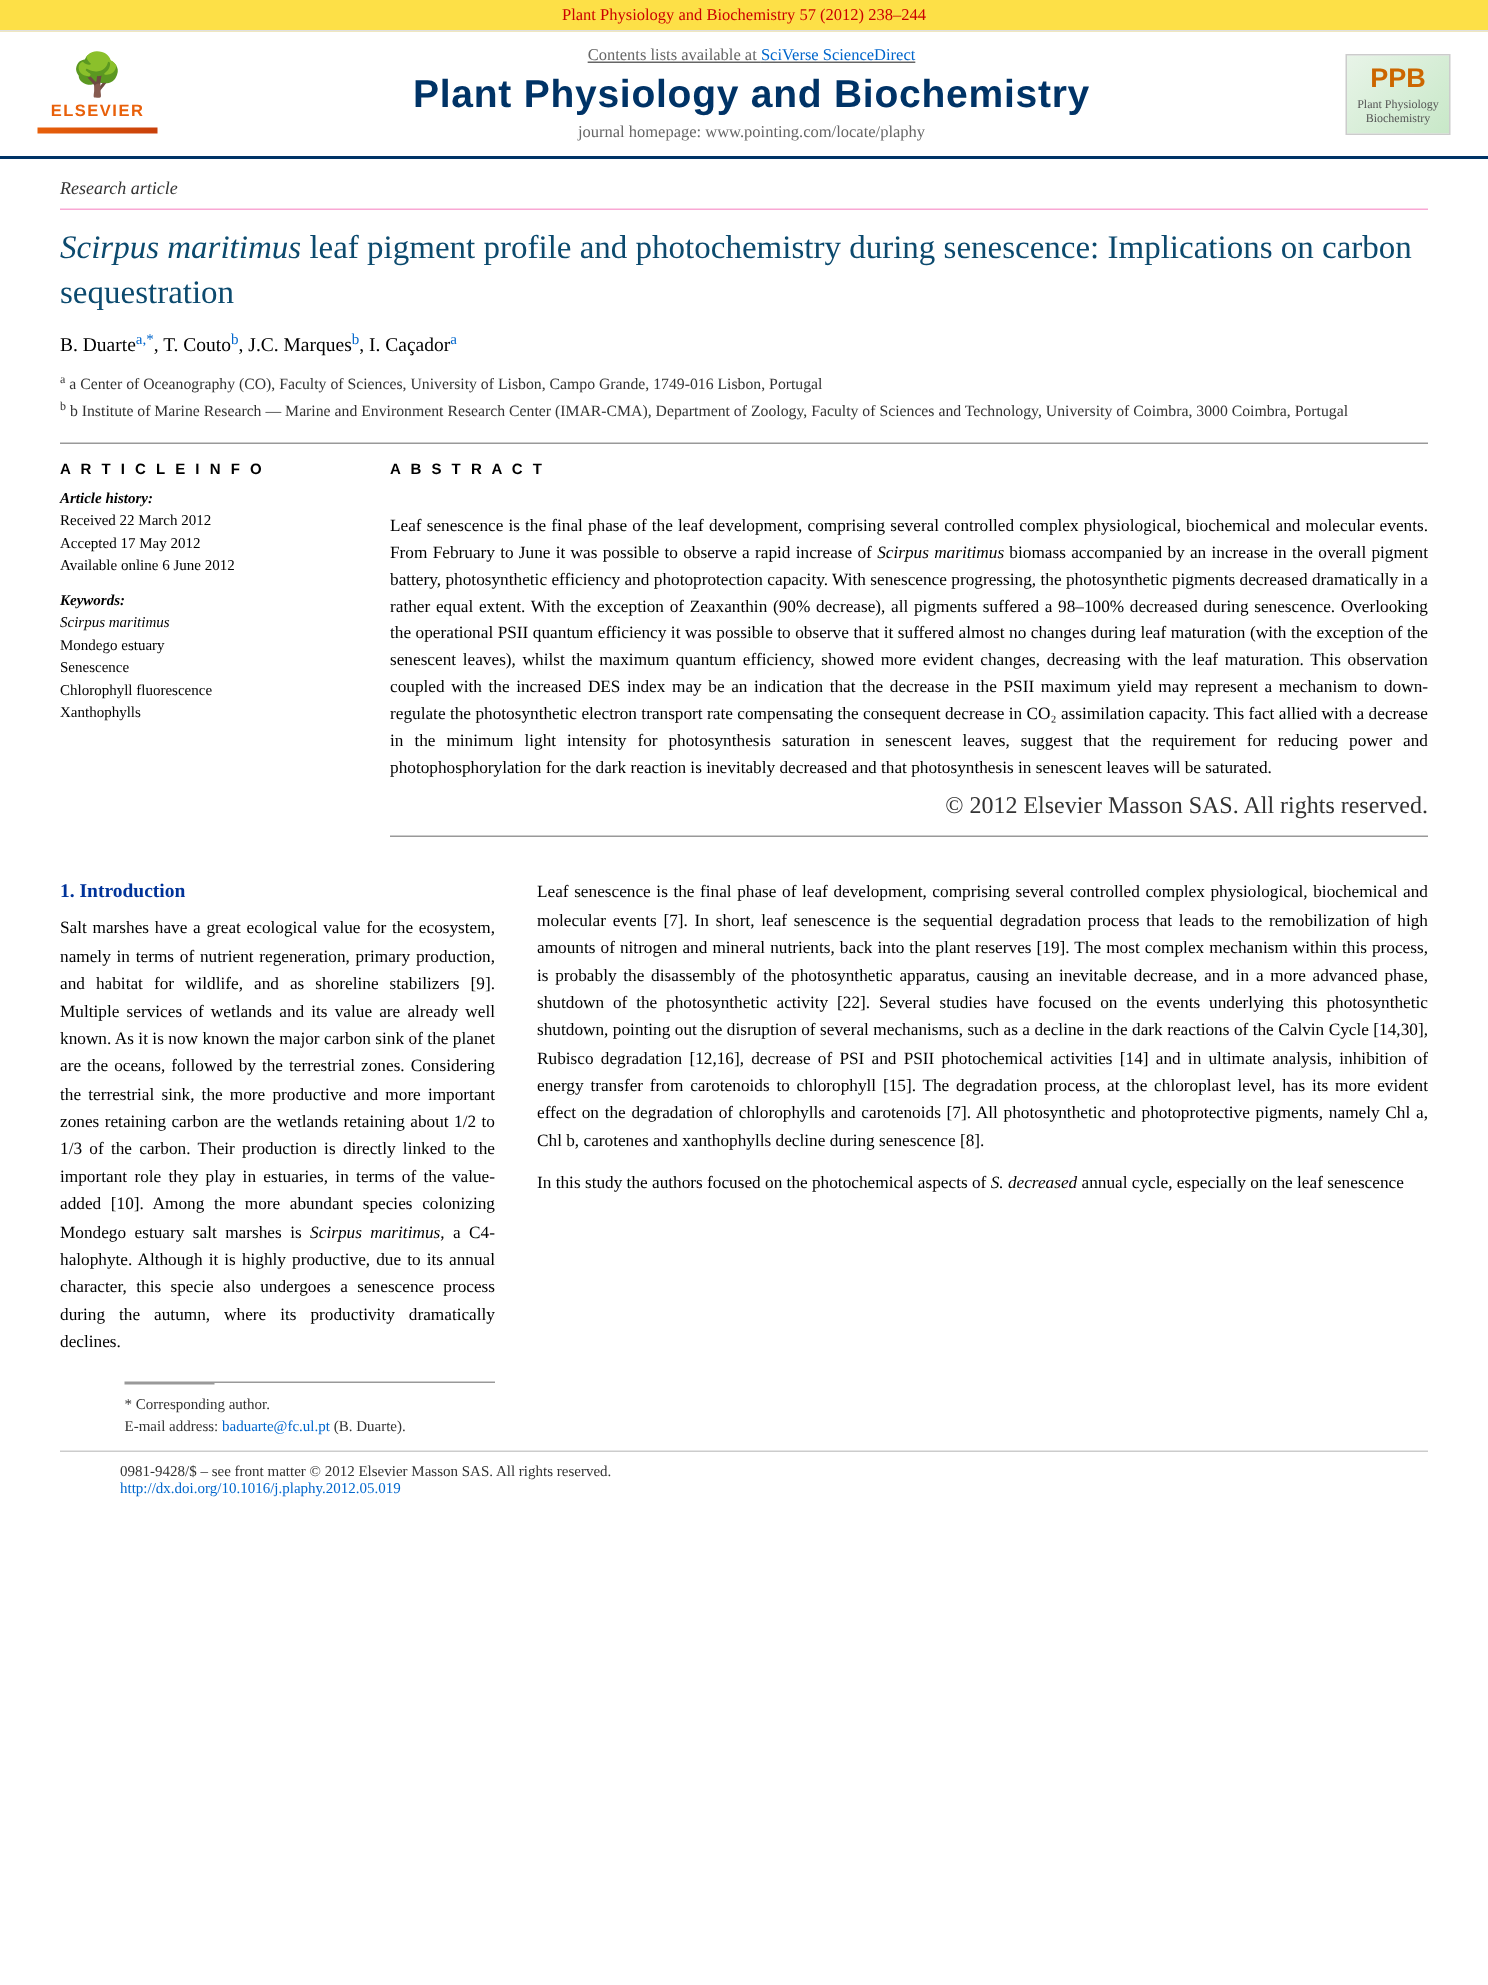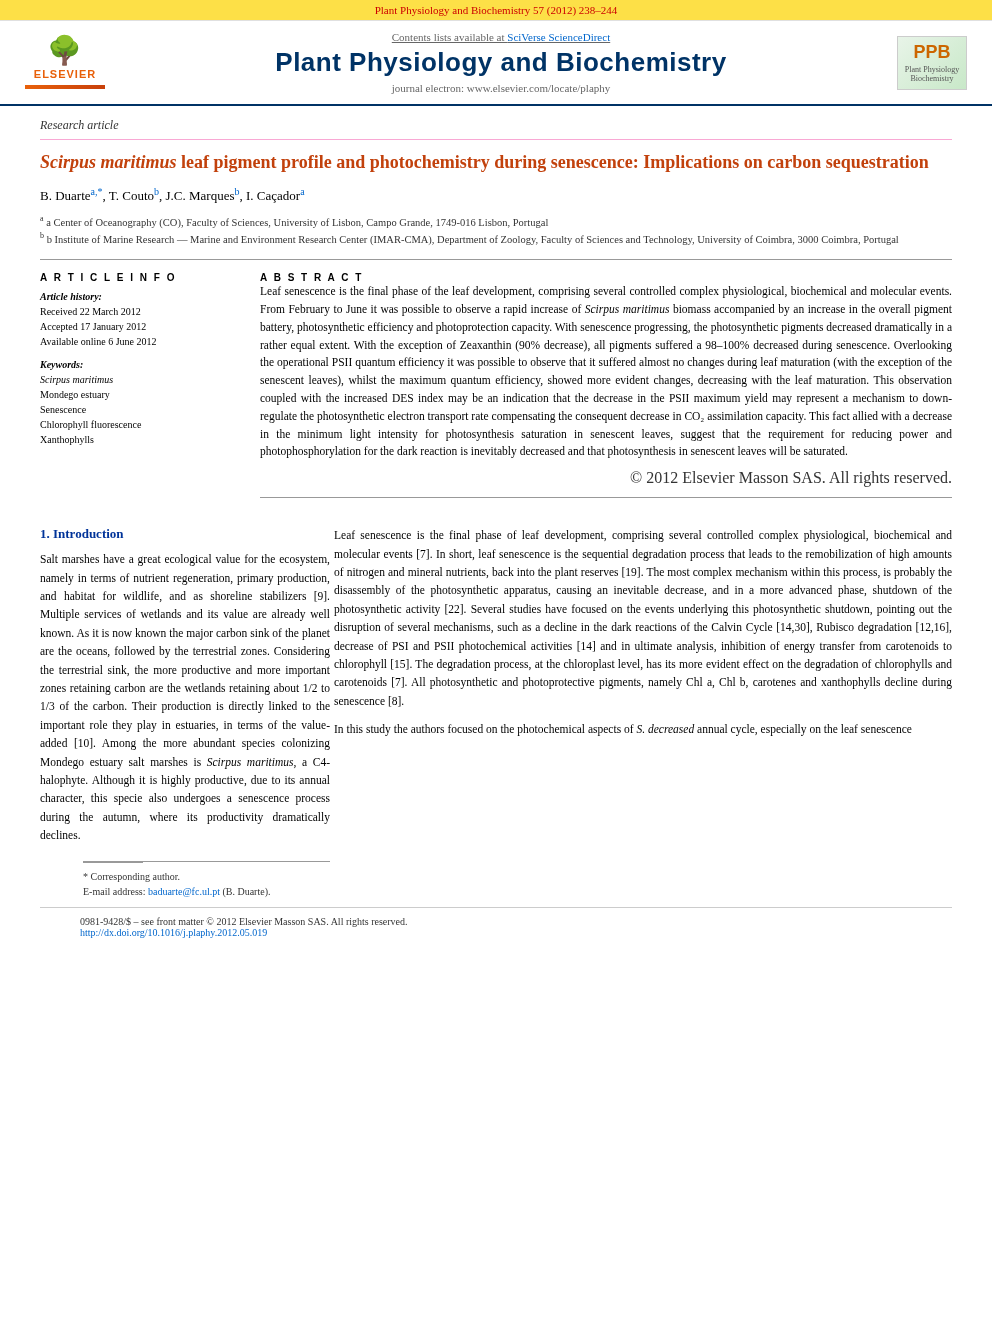--- a/index.html
+++ b/index.html
@@ -99,25 +99,25 @@
     .article-type {
       font-size: 12px;
       font-style: italic;
       color: #333;
       padding: 12px 0 6px 0;
       border-bottom: 1px solid #f9a8d4;
       margin-bottom: 10px;
     }
 
     .article-title {
-      font-size: 18px;
-      font-weight: bold;
+      font-size: 22px;
+      font-weight: normal;
       line-height: 1.35;
       margin-bottom: 12px;
-      color: #c2410c;
+      color: #0c4a6e;
     }
 
     .article-title .italic-part {
       font-style: italic;
     }
 
     .authors {
       font-size: 13px;
       margin-bottom: 8px;
       color: #000;
@@ -186,21 +186,21 @@
 
     .abstract-col {
       flex: 1;
     }
 
     .abstract-col h3 {
       font-size: 10px;
       letter-spacing: 2px;
       font-weight: bold;
       text-transform: uppercase;
-      margin-bottom: 0;
+      margin-bottom: 24px;
       color: #000;
       font-family: Arial, sans-serif;
     }
 
     .abstract-text {
       font-size: 11.5px;
       line-height: 1.55;
       text-align: justify;
       color: #000;
     }
@@ -209,21 +209,21 @@
       font-size: 16px;
       text-align: right;
       color: #333;
       margin-top: 8px;
       padding-bottom: 10px;
       border-bottom: 1px solid #999;
     }
 
     .main-content {
       display: flex;
-      gap: 4px;
+      gap: 28px;
       padding-top: 16px;
     }
 
     .left-col {
       width: 290px;
       min-width: 290px;
     }
 
     .right-col {
       flex: 1;
@@ -318,21 +318,21 @@
       <div class="tree-icon">🌳</div>
       <div class="elsevier-word">ELSEVIER</div>
       <div class="elsevier-strip"></div>
     </div>
   </div>
   <div class="header-center">
     <div class="sciverse-line">
       Contents lists available at <span class="sciverse-link">SciVerse ScienceDirect</span>
     </div>
     <div class="journal-title">Plant Physiology and Biochemistry</div>
-    <div class="journal-homepage">journal electron: www.elsevier.com/locate/plaphy</div>
+    <div class="journal-homepage">journal homepage: www.pointing.com/locate/plaphy</div>
   </div>
   <div class="header-right">
     <div class="ppb-logo">
       <div class="ppb-text">PPB</div>
       <div style="font-size:8px; text-align:center; margin-top:2px; color:#555;">Plant Physiology<br>Biochemistry</div>
     </div>
   </div>
 </div>
 
 <div class="content-wrapper">
@@ -353,21 +353,21 @@
   </div>
 
   <div class="two-col">
 
     <div class="article-info">
       <h3>A R T I C L E   I N F O</h3>
 
       <div class="info-section">
         <h4>Article history:</h4>
         <p>Received 22 March 2012</p>
-        <p>Accepted 17 January 2012</p>
+        <p>Accepted 17 May 2012</p>
         <p>Available online 6 June 2012</p>
       </div>
 
       <div class="info-section keywords-section">
         <h4>Keywords:</h4>
         <p class="italic">Scirpus maritimus</p>
         <p>Mondego estuary</p>
         <p>Senescence</p>
         <p>Chlorophyll fluorescence</p>
         <p>Xanthophylls</p>

